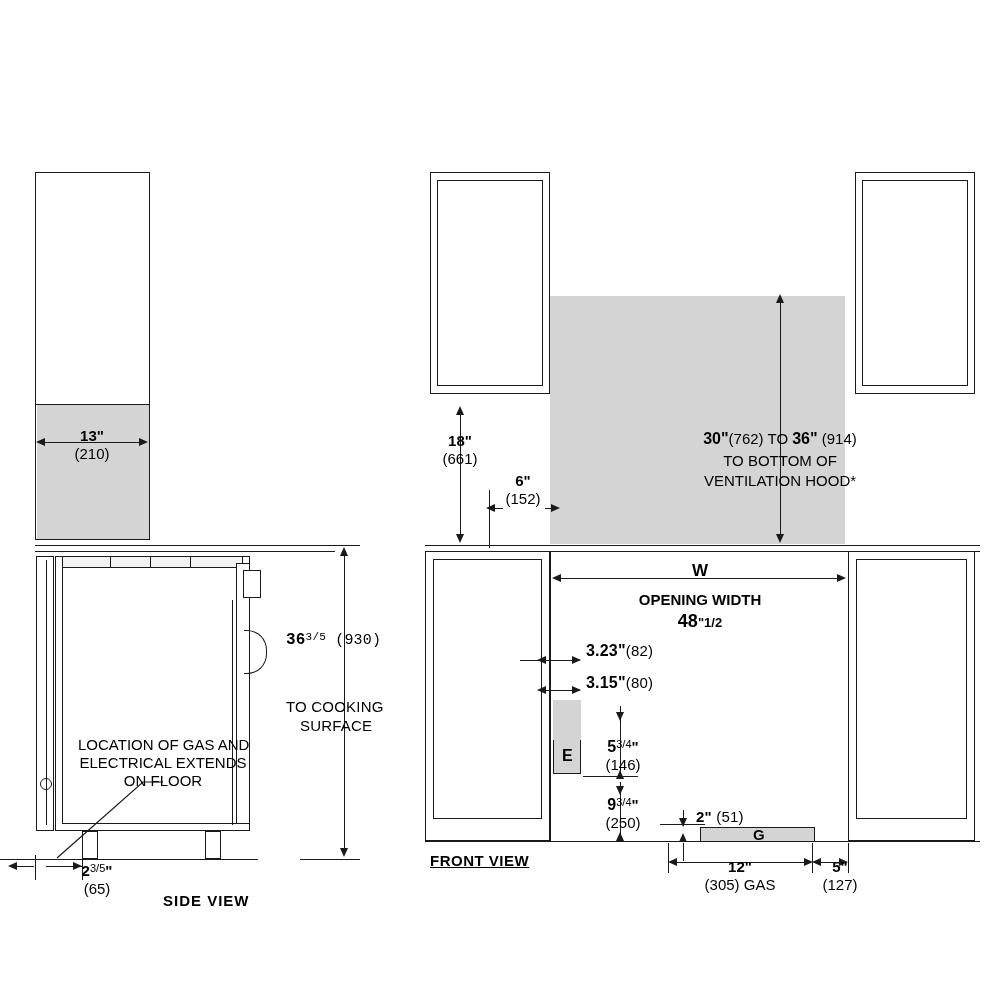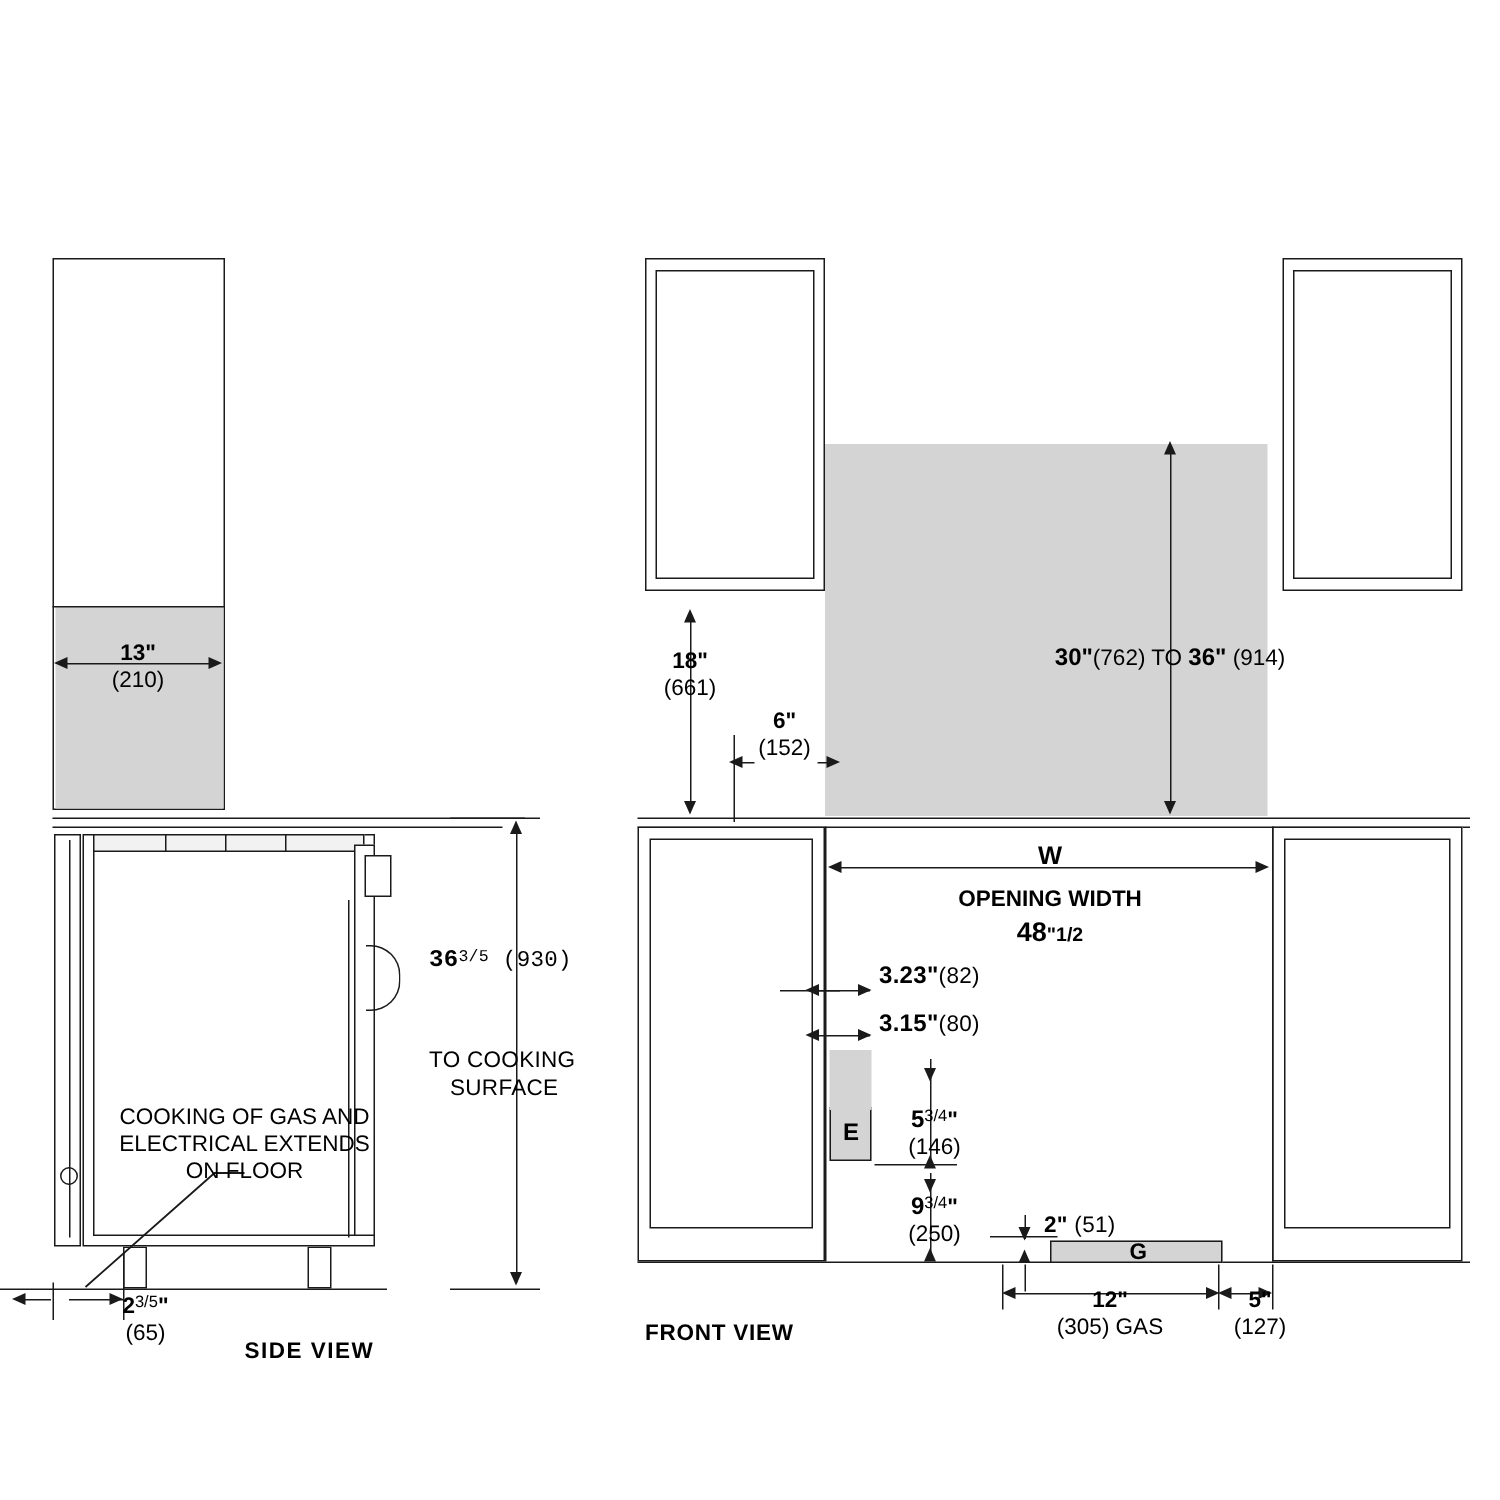--- a/index.html
+++ b/index.html
@@ -81,21 +81,21 @@
 
   <div class="box" style="left:82px;top:831px;width:16px;height:28px;"></div>
   <div class="box" style="left:205px;top:831px;width:16px;height:28px;"></div>
 
   <div class="hline" style="left:0px;top:859px;width:258px;"></div>
 
   <svg class="abs" style="left:45px;top:760px;width:130px;height:105px;" viewBox="0 0 130 105">
     <polyline points="118,22 98,22 12,98" fill="none" stroke="#1a1a1a" stroke-width="1.2"></polyline>
   </svg>
   <div class="label-blk" style="left:78px;top:736px;width:170px;">
-    <span>COOKING OF GAS AND</span><br>
+    <span>LOCATION OF GAS AND</span><br>
     <span>ELECTRICAL EXTENDS</span><br>
     <span>ON FLOOR</span>
   </div>
 
   <div class="vline-thin" style="left:344px;top:550px;height:305px;"></div>
   <div class="ar ar-u" style="left:340px;top:547px;"></div>
   <div class="ar ar-d" style="left:340px;top:848px;"></div>
   <div class="hline-thin" style="left:300px;top:545px;width:60px;"></div>
   <div class="hline-thin" style="left:300px;top:859px;width:60px;"></div>
   <div class="t" style="left:286px;top:632px;font-family:Liberation Mono, monospace;">
@@ -143,20 +143,22 @@
     <span class="t-b">6"</span><br>
     <span>(152)</span>
   </div>
 
   <div class="vline-thin" style="left:780px;top:298px;height:242px;"></div>
   <div class="ar ar-u" style="left:776px;top:294px;"></div>
   <div class="ar ar-d" style="left:776px;top:534px;"></div>
   <div class="t-c" style="left:600px;top:430px;width:360px;">
     <span class="t-b t-lg">30"</span><span>(762) TO </span><span class="t-b t-lg">36"</span> <span>(914)</span>
   </div>
+  <div class="t-c" style="left:600px;top:452px;width:360px;">TO BOTTOM OF</div>
+  <div class="t-c" style="left:600px;top:472px;width:360px;">VENTILATION HOOD*</div>
 
   <div class="hline" style="left:425px;top:545px;width:555px;"></div>
   <div class="hline-thin" style="left:425px;top:551px;width:555px;"></div>
 
   <div class="box" style="left:425px;top:551px;width:125px;height:290px;"></div>
   <div class="box-inner" style="left:433px;top:559px;width:109px;height:260px;"></div>
 
   <div class="box" style="left:848px;top:551px;width:127px;height:290px;"></div>
   <div class="box-inner" style="left:856px;top:559px;width:111px;height:260px;"></div>
 
@@ -235,15 +237,15 @@
   </div>
 
   <div class="hline-thin" style="left:816px;top:862px;width:28px;"></div>
   <div class="ar ar-l" style="left:812px;top:858px;"></div>
   <div class="ar ar-r" style="left:839px;top:858px;"></div>
   <div class="label-blk" style="left:800px;top:858px;width:80px;">
     <span class="t-b">5"</span><br>
     <span>(127)</span>
   </div>
 
-  <div class="t t-b" style="left:430px;top:880px;letter-spacing:.5px;">FRONT VIEW</div>
+  <div class="t t-b" style="left:430px;top:852px;letter-spacing:.5px;text-decoration:underline;">FRONT VIEW</div>
 
 </div>
 
 </body></html>

